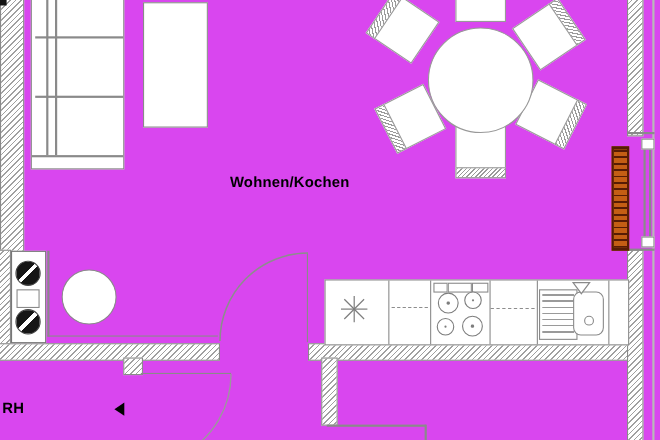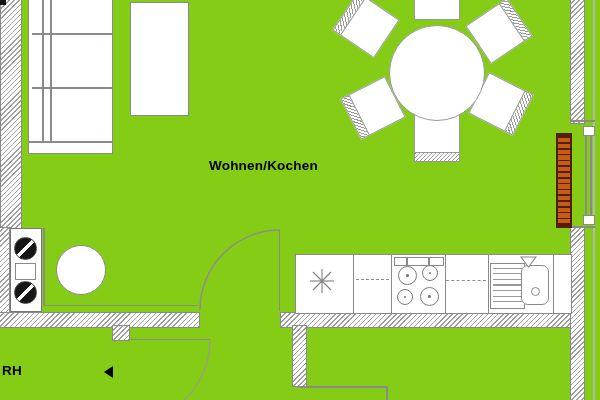--- a/index.html
+++ b/index.html
@@ -1,20 +1,20 @@
 <!DOCTYPE html>
 <html style="--line: #8a8a8a; --hatch: #a0a0a0; --radiator-fill: #c45e14; --radiator-line: #571c04; --text: #000000;"><head>
 <meta charset="utf-8">
 <style>
   :root{
     --line:#8a8a8a; --line-dark:#6f6f6f; --hatch:#a0a0a0;
     --radiator-fill:#c45e14; --radiator-line:#571c04; --text:#000;
   }
   html,body{margin:0;padding:0;background:#fff;}
-  #plan{position:relative;width:600px;height:400px;background:#84cc16;overflow:hidden;
+  #plan{position:relative;width:600px;height:400px;background:#d946ef;overflow:hidden;
         font-family:"Liberation Sans", sans-serif;}
   
   .wall{position:absolute;background-color:#fff;
     background-image:repeating-linear-gradient(135deg,
       rgba(0,0,0,0) 0px, rgba(0,0,0,0) 2.6px, var(--hatch) 2.6px, var(--hatch) 3.6px);
     border:1px solid var(--line);}
   
   .vline{position:absolute;width:1.5px;background:var(--line);}
   .hline{position:absolute;height:1.5px;background:var(--line);}
   

